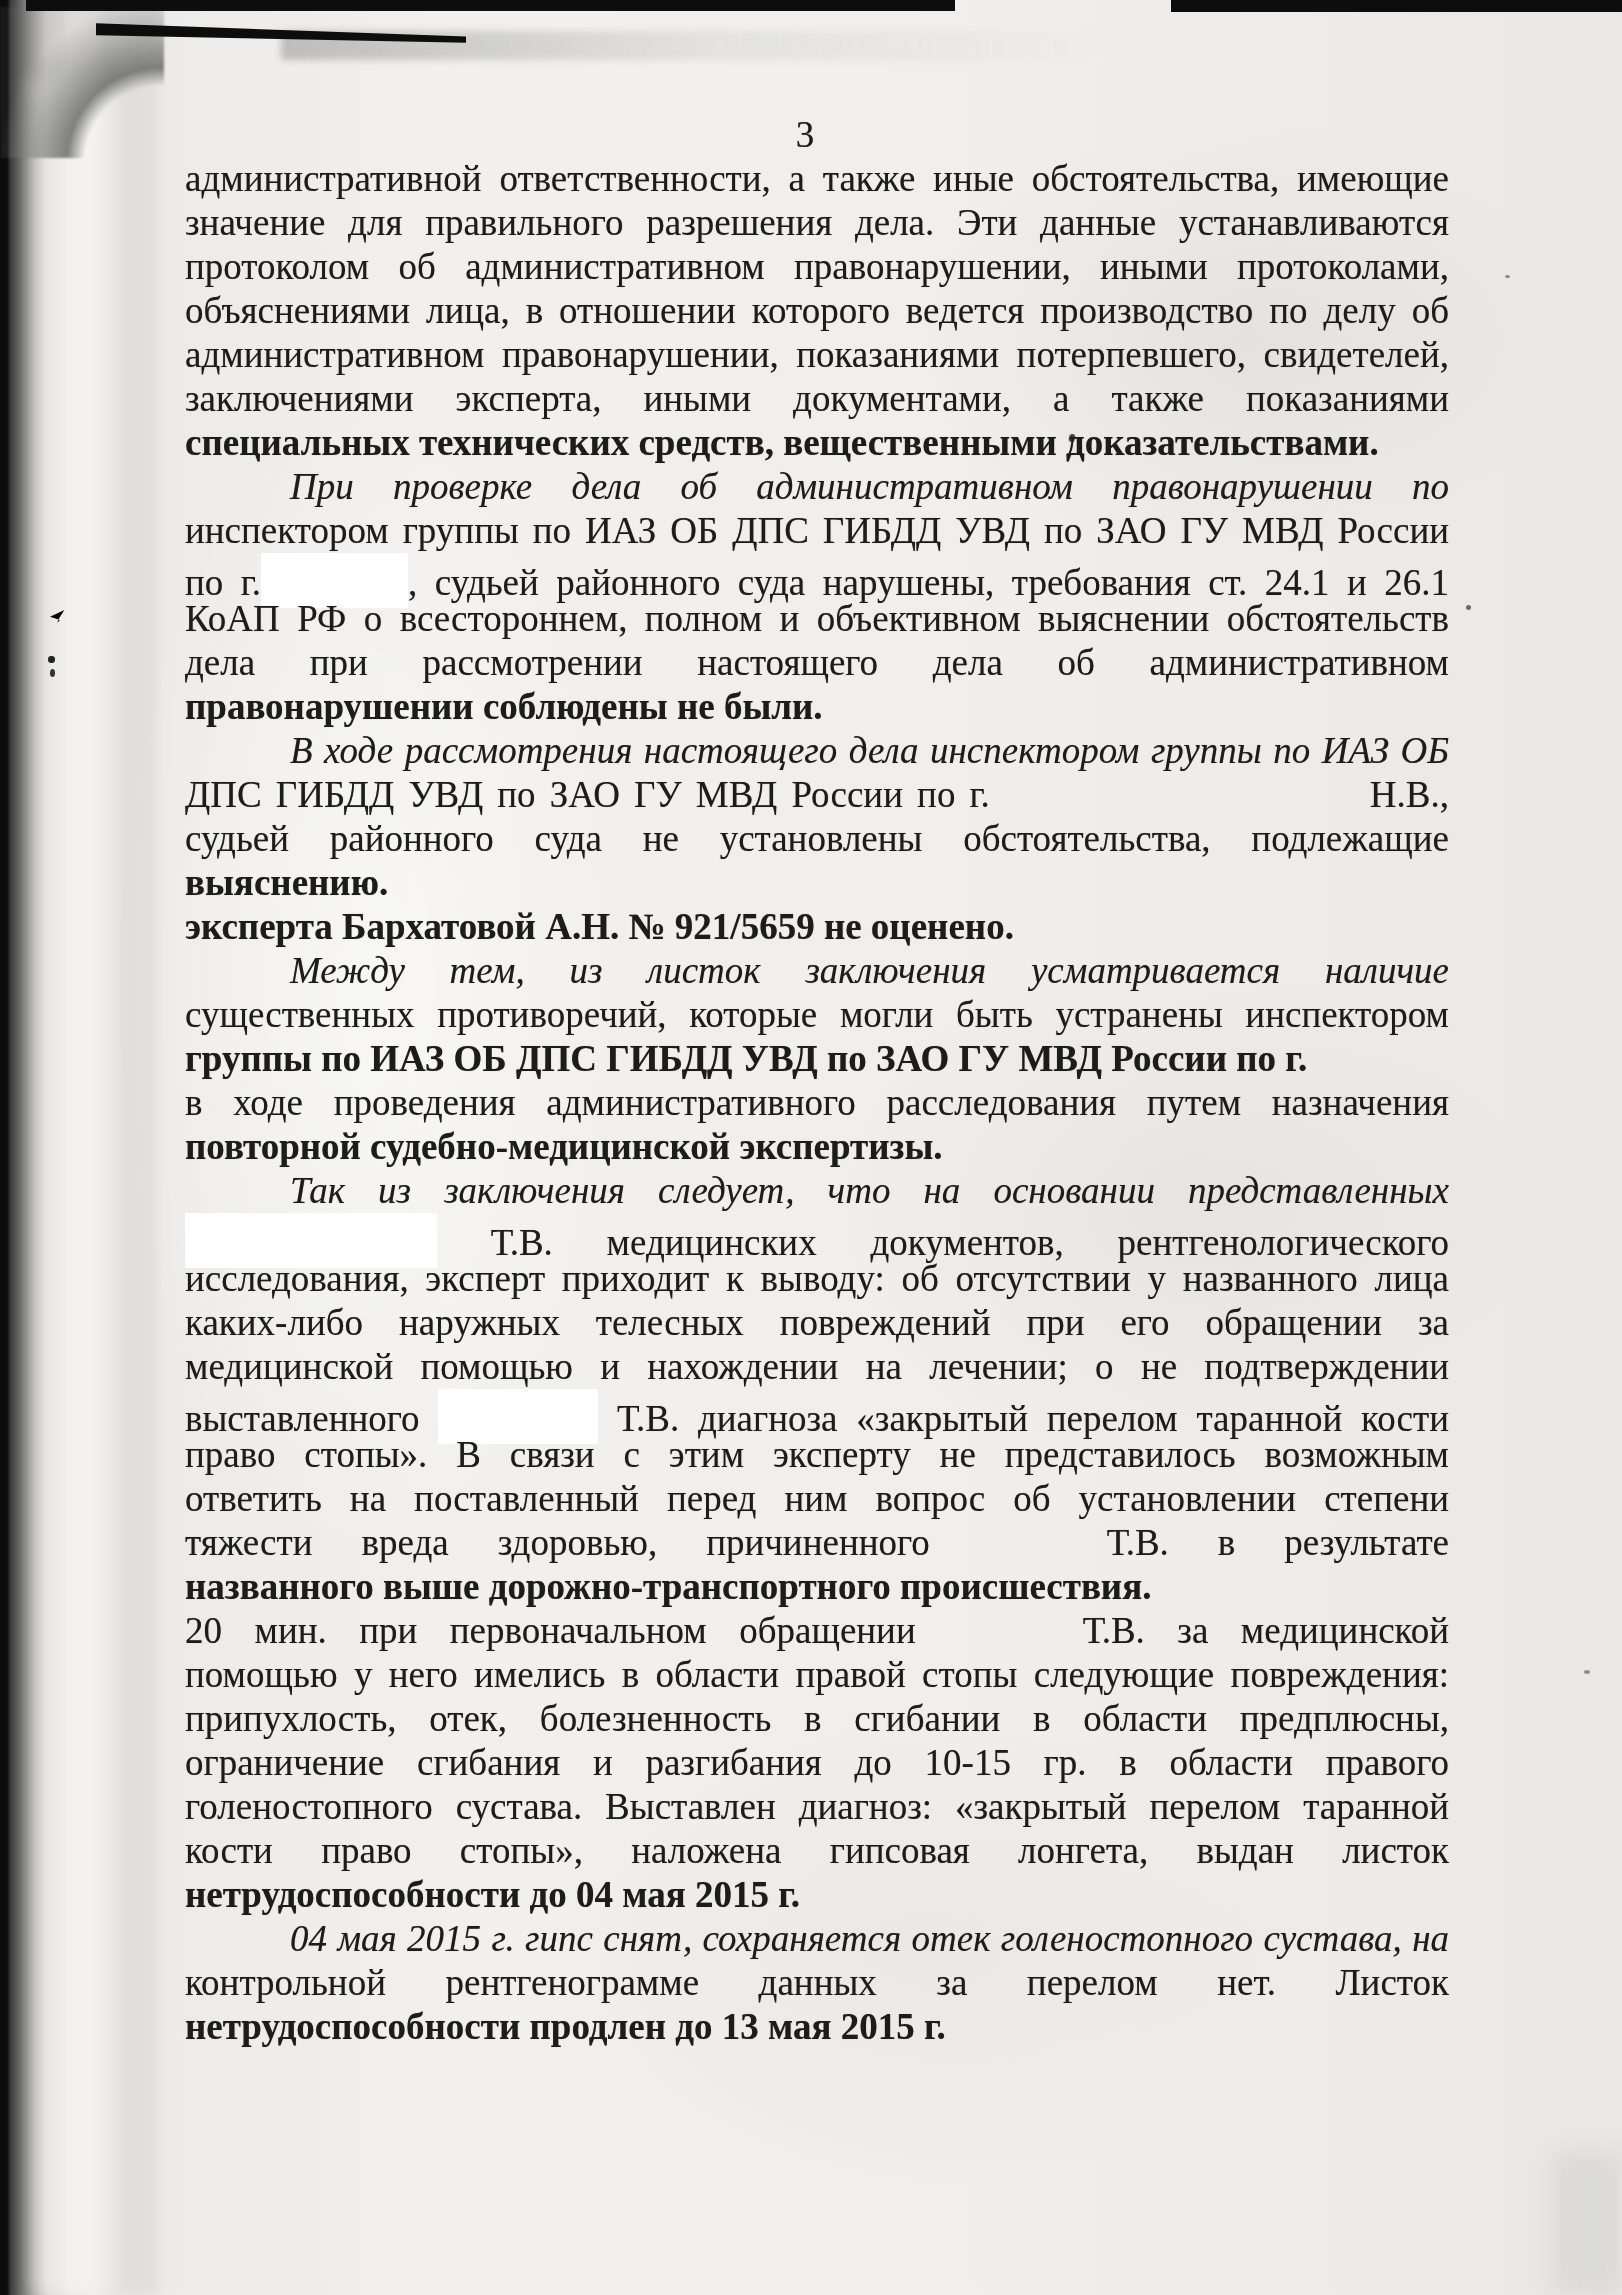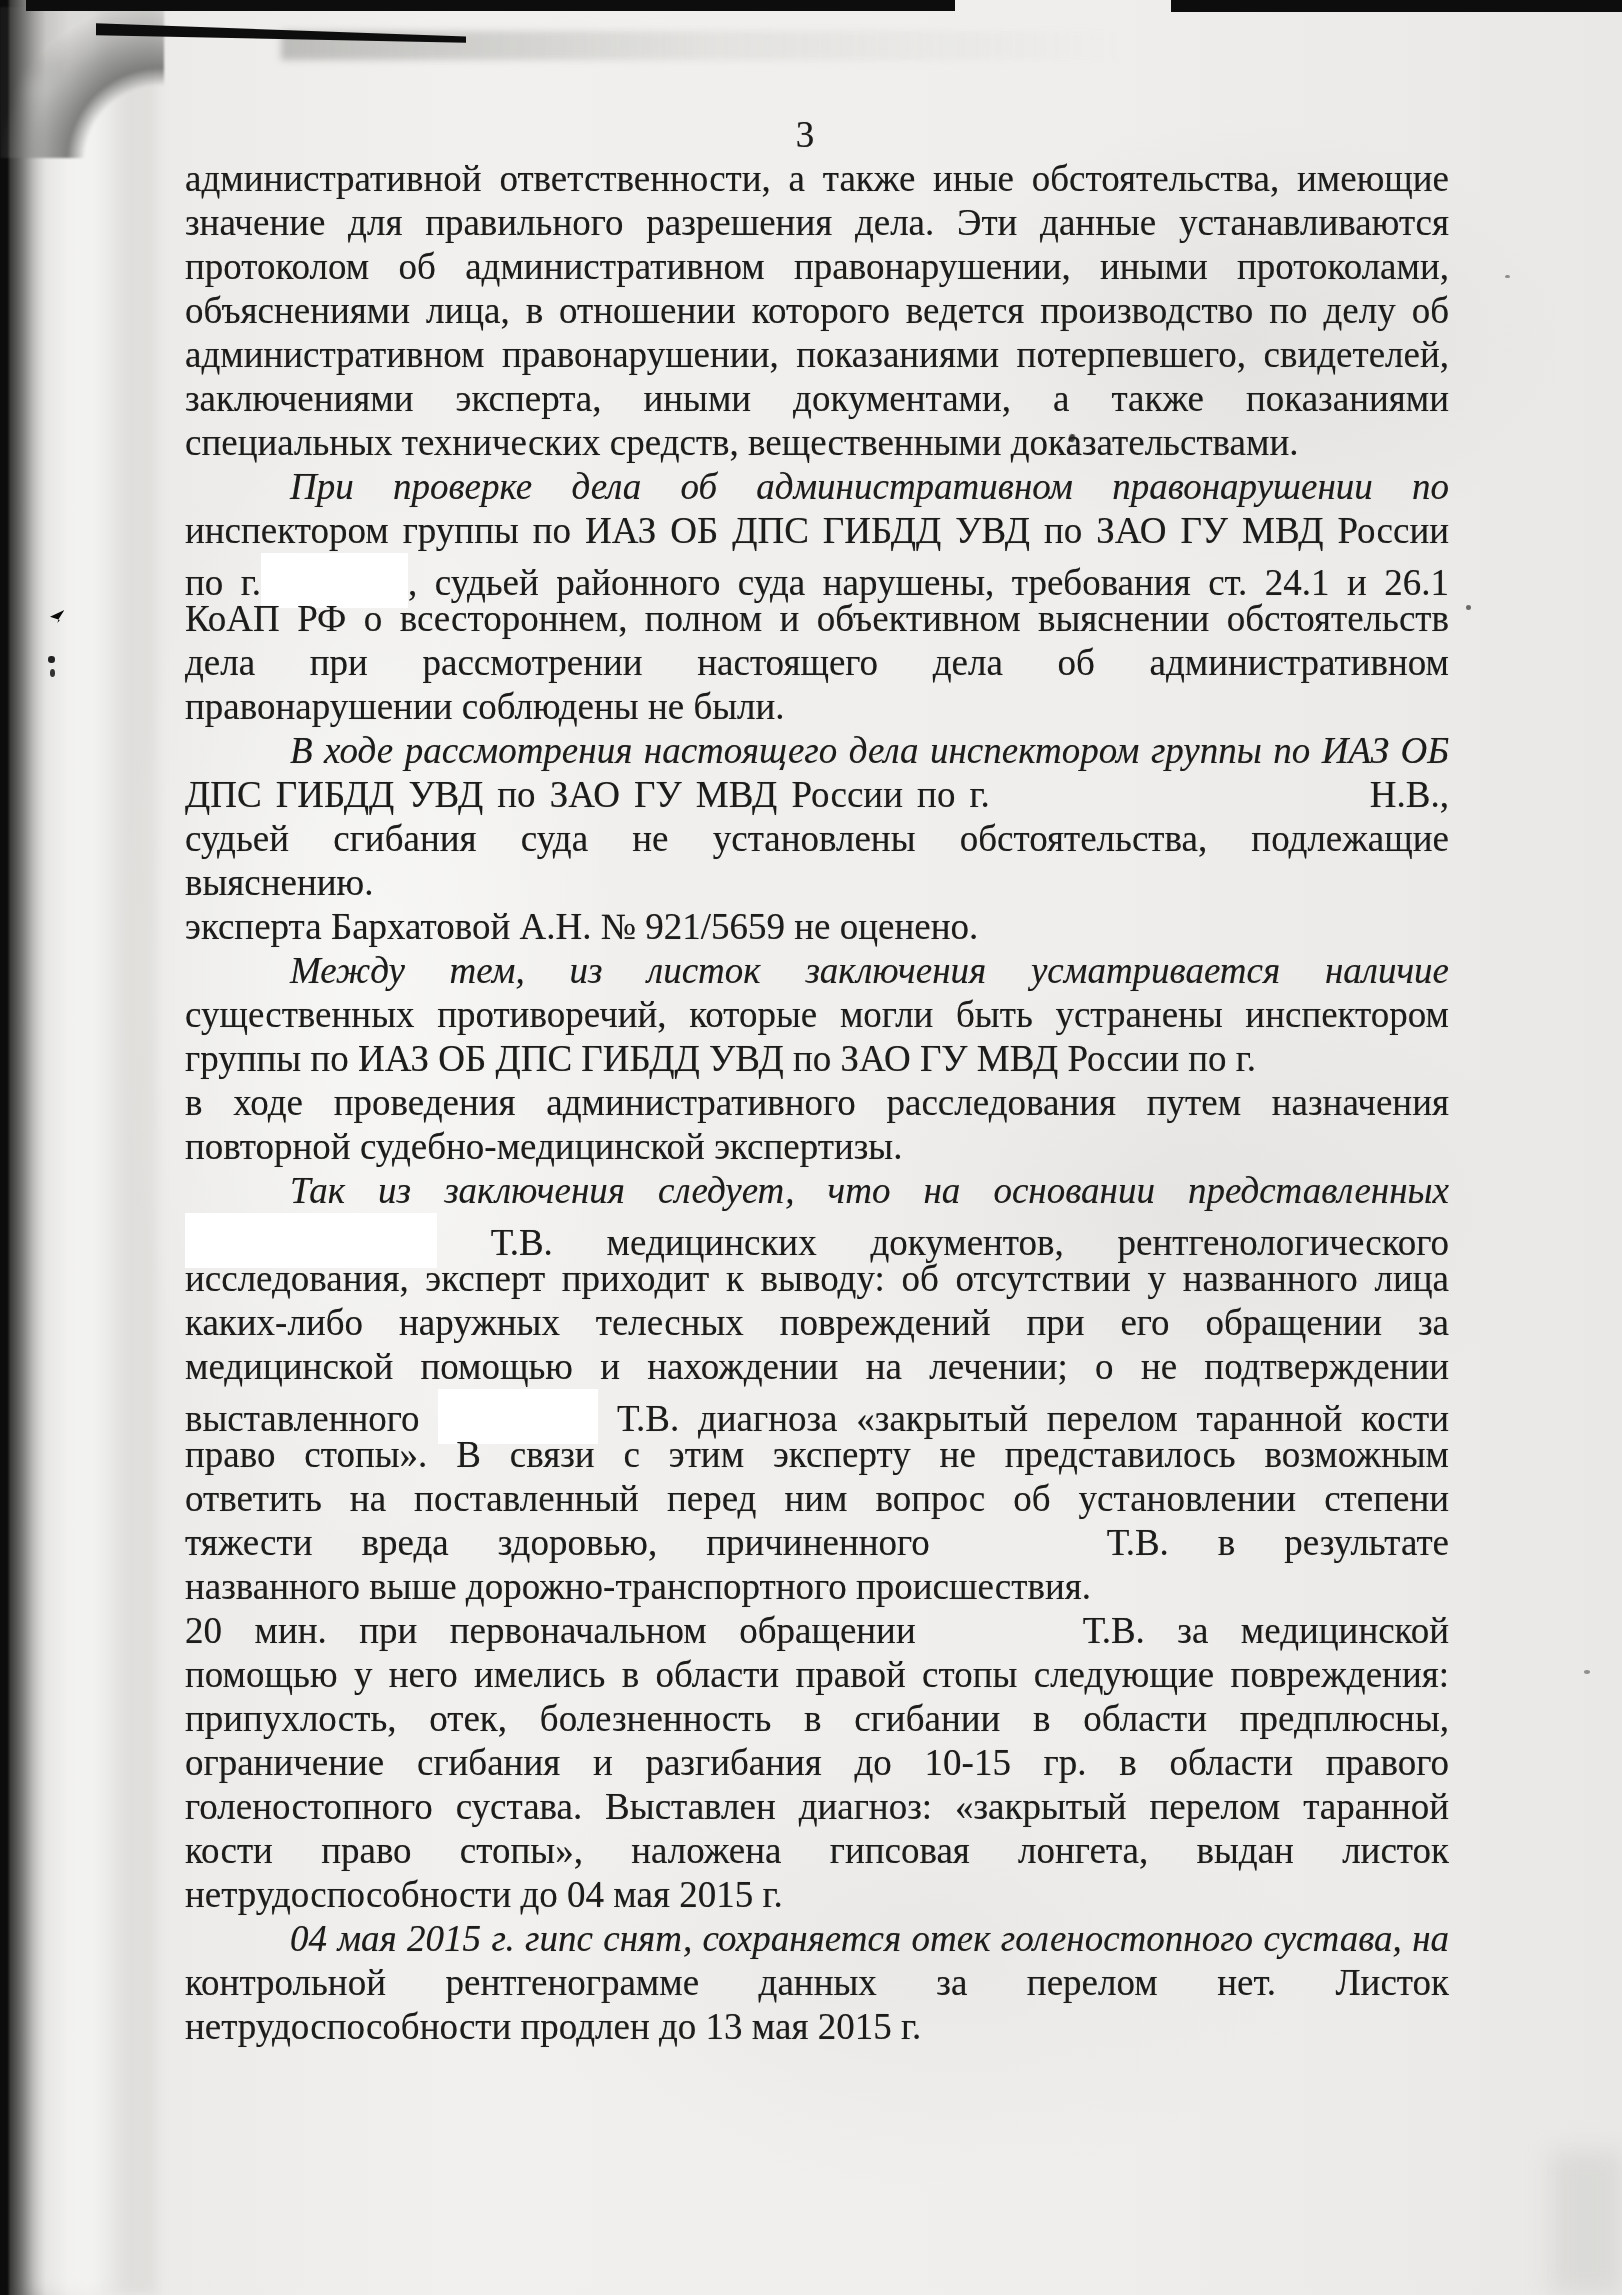--- a/index.html
+++ b/index.html
@@ -59,21 +59,21 @@
   .speck.s4{left:1584px;top:1670px;width:5.9px;height:3.9px;background:#90908e;filter:blur(0.7px);}
   .corner-br{right:0;bottom:0;width:72px;height:144px;background:rgba(185,185,183,0.30);filter:blur(11.8px);z-index:1;}
   
   #text-block{
     position:absolute;left:161px;top:113px;width:1288px;z-index:10;
     font-size:37px;line-height:44px;
     text-shadow:0 0 0.7px rgba(25,25,23,0.45);
   }
   .pgnum{height:44px;text-align:center;text-align-last:center;}
   .line{height:44px;text-align:justify;text-align-last:justify;margin-left:24px;}
-  .line.nj{text-align-last:left;}
+  .line.nj{text-align-last:left;font-weight:bold;}
   .line.ind{text-indent:105px;font-style:italic;}
   .rbox{display:inline-block;background:var(--redaction);height:55px;vertical-align:-13px;}
   .rgap{display:inline-block;height:0.7px;}
 </style>
 </head>
 <body>
 
 <div id="scan">
 
   <div class="art edge-left"></div>
@@ -109,21 +109,21 @@
         <div class="line ind">При проверке дела об административном правонарушении по</div>
         <div class="line">инспектором группы по ИАЗ ОБ ДПС ГИБДД УВД по ЗАО ГУ МВД России</div>
         <div class="line">по г.<span class="rbox" style="width: 147px;"></span>, судьей районного суда нарушены, требования ст. 24.1 и 26.1</div>
         <div class="line">КоАП РФ о всестороннем, полном и объективном выяснении обстоятельств</div>
         <div class="line">дела при рассмотрении настоящего дела об административном</div>
         <div class="line nj">правонарушении соблюдены не были.</div>
       </div>
       <div>
         <div class="line ind">В ходе рассмотрения настоящего дела инспектором группы по ИАЗ ОБ</div>
         <div class="line">ДПС ГИБДД УВД по ЗАО ГУ МВД России по г.<span class="rgap" style="width: 380px;"></span>Н.В.,</div>
-        <div class="line">судьей сгибания суда не установлены обстоятельства, подлежащие</div>
+        <div class="line">судьей районного суда не установлены обстоятельства, подлежащие</div>
         <div class="line nj">выяснению.</div>
       </div>
       <div>
         <div class="line nj">эксперта Бархатовой А.Н. № 921/5659 не оценено.</div>
       </div>
       <div>
         <div class="line ind">Между тем, из листок заключения усматривается наличие</div>
         <div class="line">существенных противоречий, которые могли быть устранены инспектором</div>
         <div class="line nj">группы по ИАЗ ОБ ДПС ГИБДД УВД по ЗАО ГУ МВД России по г.</div>
         <div class="line">в ходе проведения административного расследования путем назначения</div>

